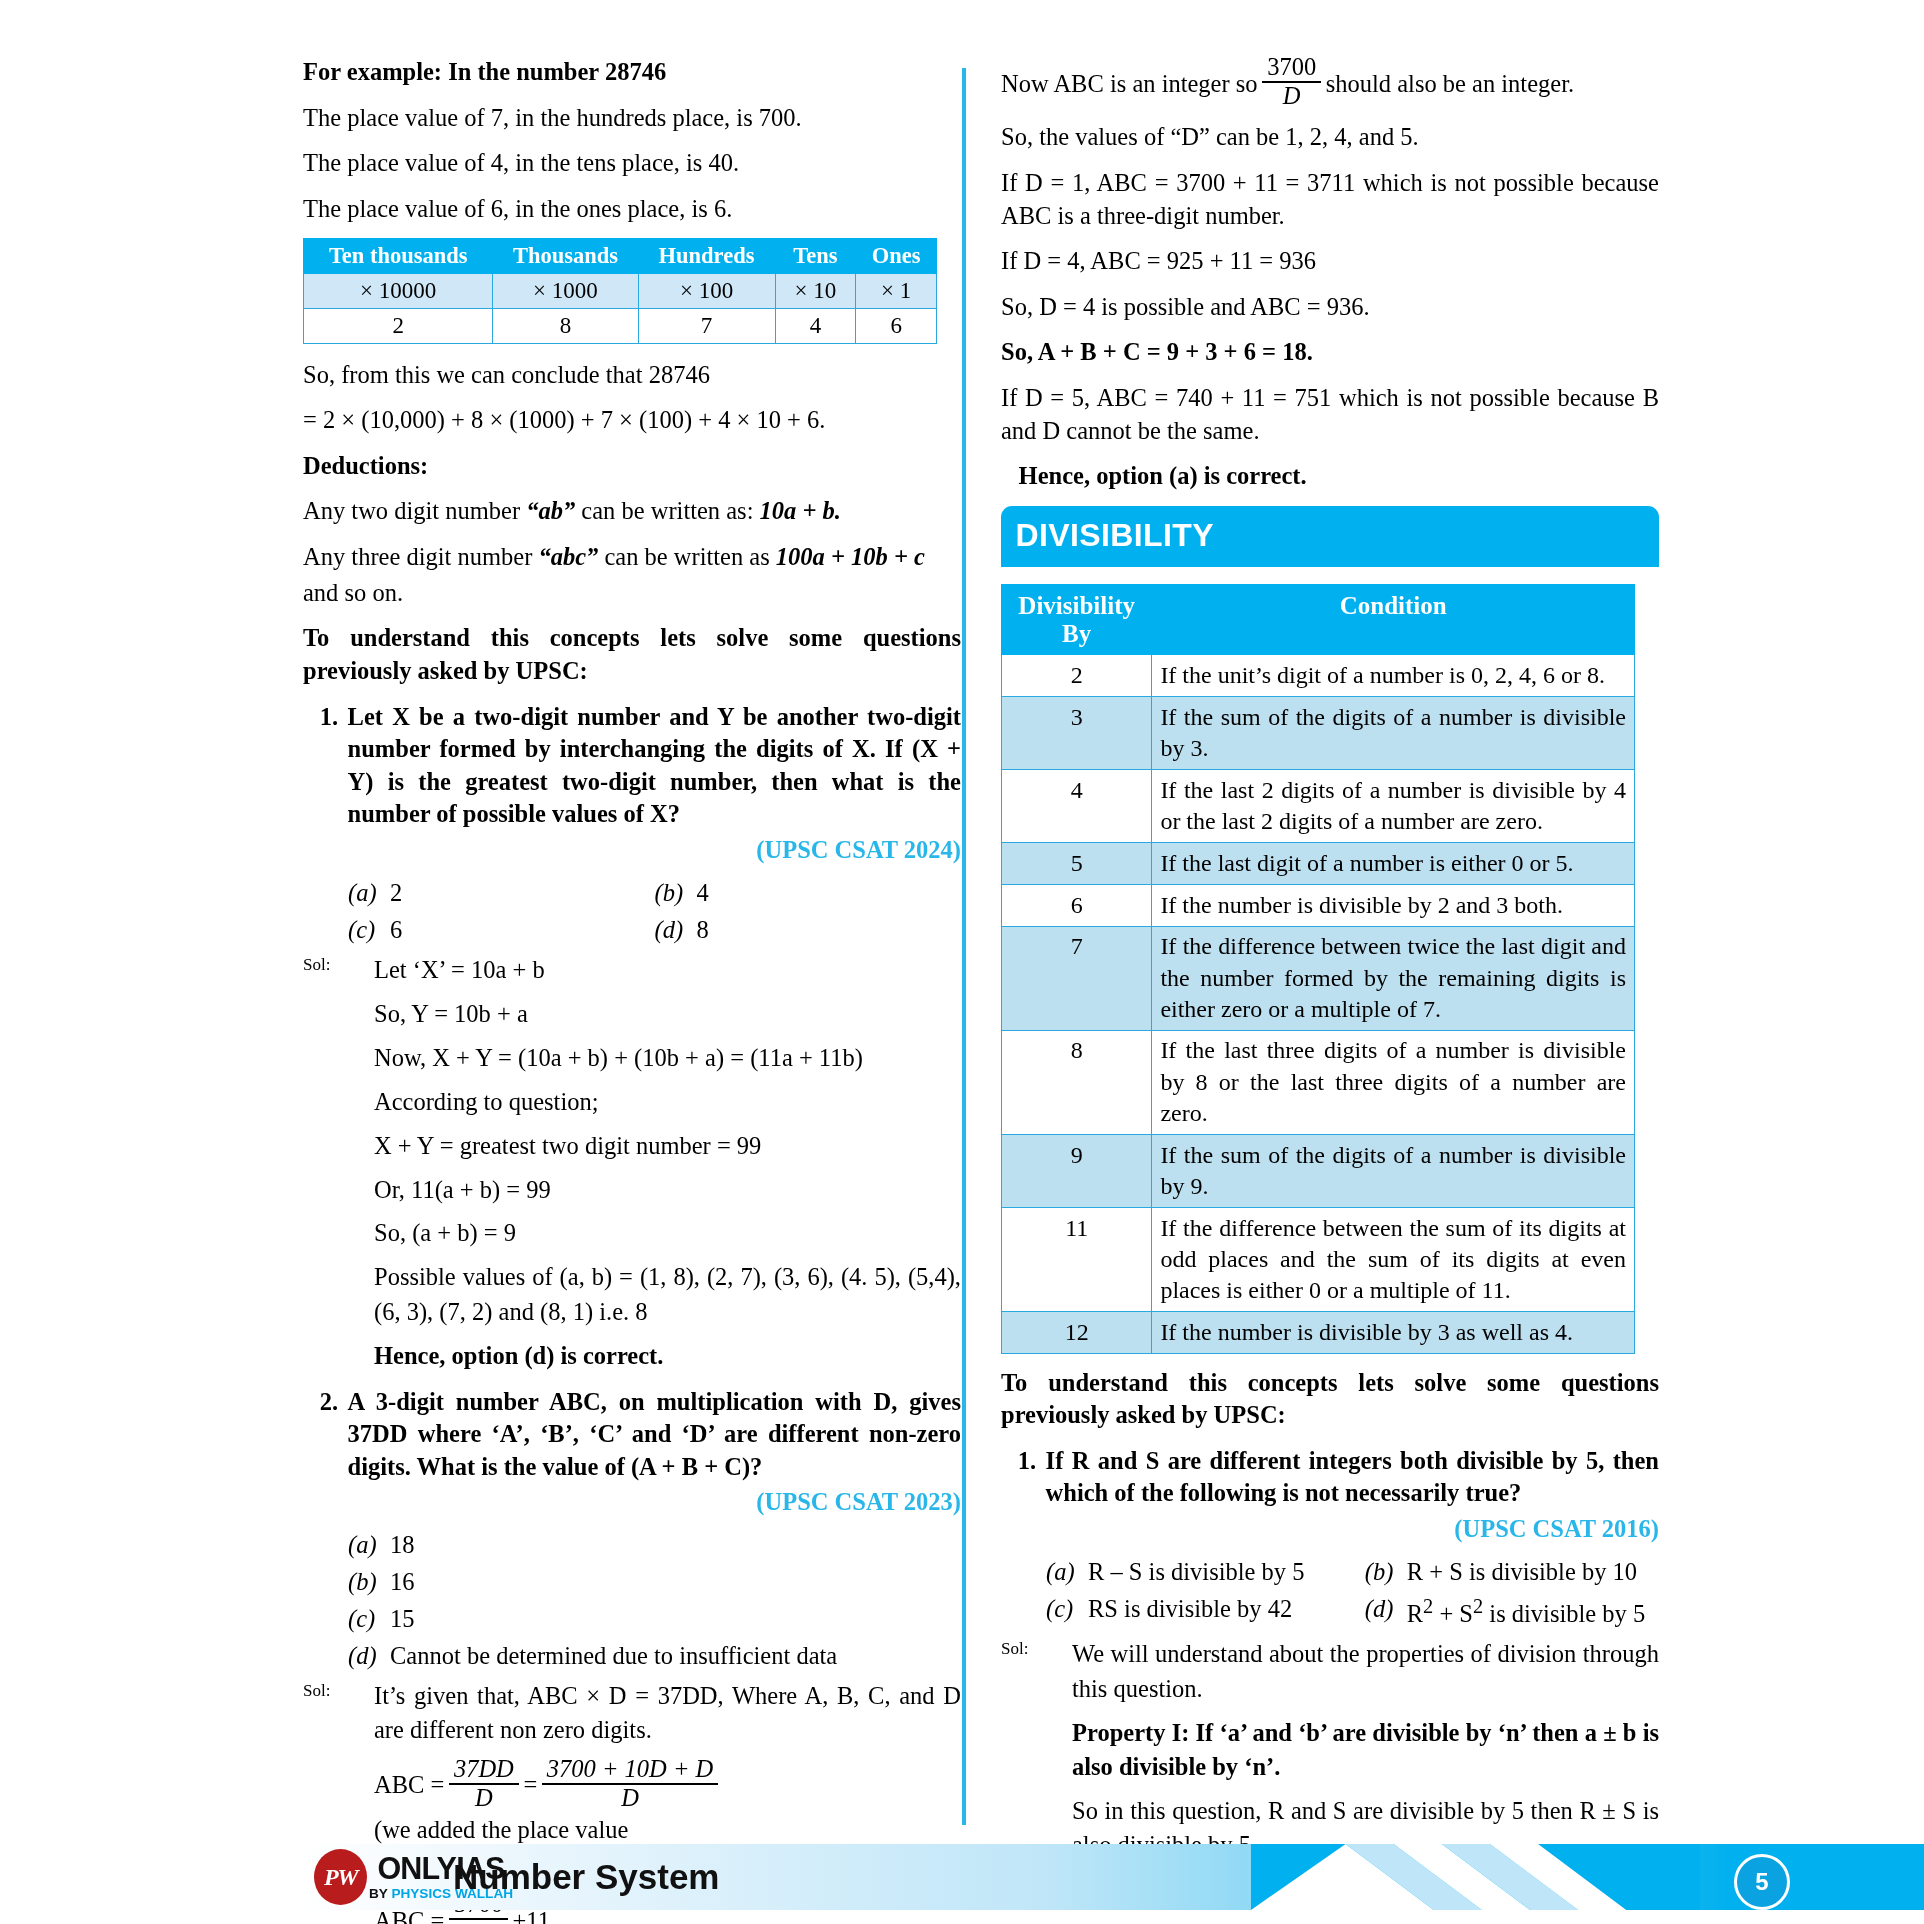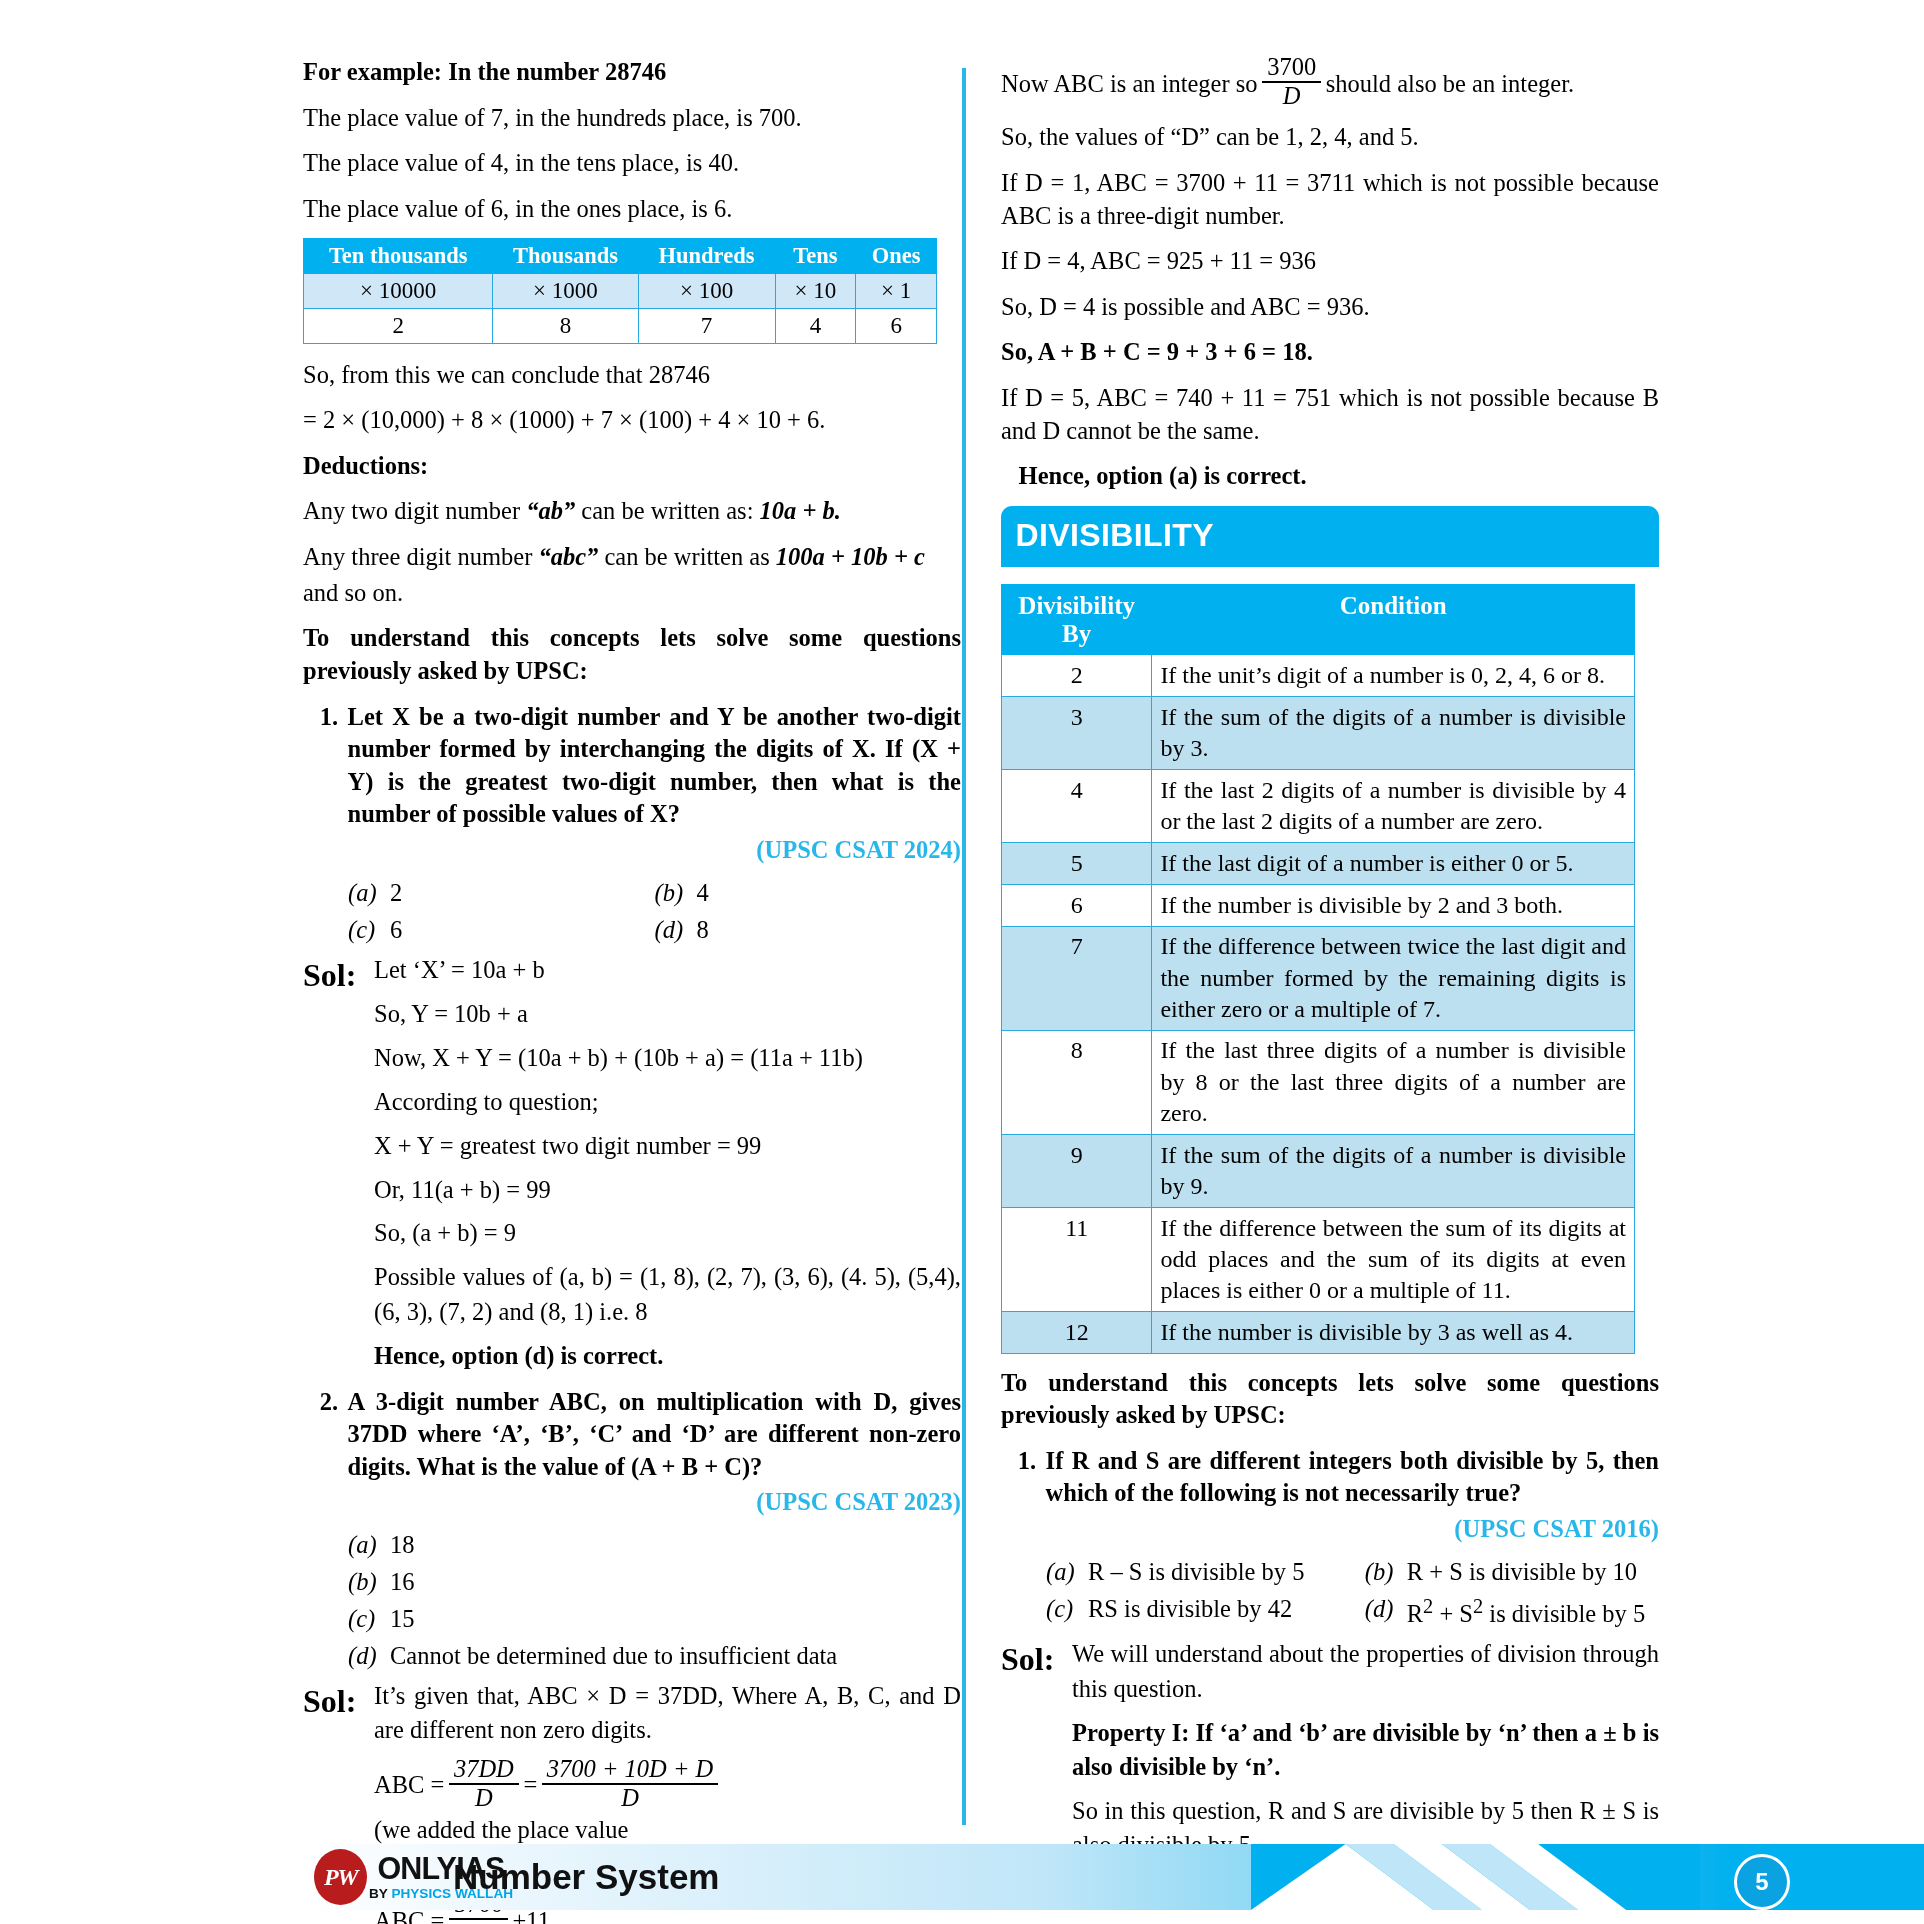--- a/index.html
+++ b/index.html
@@ -30,21 +30,21 @@
   
   .qwrap{display:flex;margin-bottom:4.8px;}
   .qnum{width:35px;flex:0 0 35px;font-weight:bold;font-size:24.5px;line-height:1.33;text-align:right;padding-right:9.6px;}
   .qbody{flex:1;font-weight:bold;font-size:24.5px;line-height:1.33;text-align:justify;}
   .opts{margin:4.8px 0 4.8px 45px;}
   .optrow{display:flex;font-size:24.5px;line-height:1.5;}
   .opt{display:flex;}
   .optlab{width:42px;flex:0 0 42px;font-style:italic;}
   .opt-half{width:50%;}
   .solwrap{display:flex;margin-bottom:3.2px;}
-  .sollab{width:71px;flex:0 0 71px;font-weight:bold;font-size:32px;line-height:1.4;}
+  .sollab{width:71px;flex:0 0 71px;font-weight:normal;font-size:17px;line-height:1.4;}
   .solbody{flex:1;font-size:24.5px;line-height:1.4;}
   .solbody .sl{margin-bottom:9.6px;text-align:justify;}
   .solbody .sl.nj{text-align:left;}
 
   
   .frac{display:inline-flex;flex-direction:column;vertical-align:middle;text-align:center;margin:0 4.8px;
         position:relative;top:-1.6px;}
   .frac .num{padding:0 4.8px;line-height:1.1;}
   .frac .den{padding:0 4.8px;line-height:1.1;border-top:2.4px solid #000;font-style:italic;}
   .eq-line{display:flex;align-items:center;font-size:24.5px;flex-wrap:wrap;}

